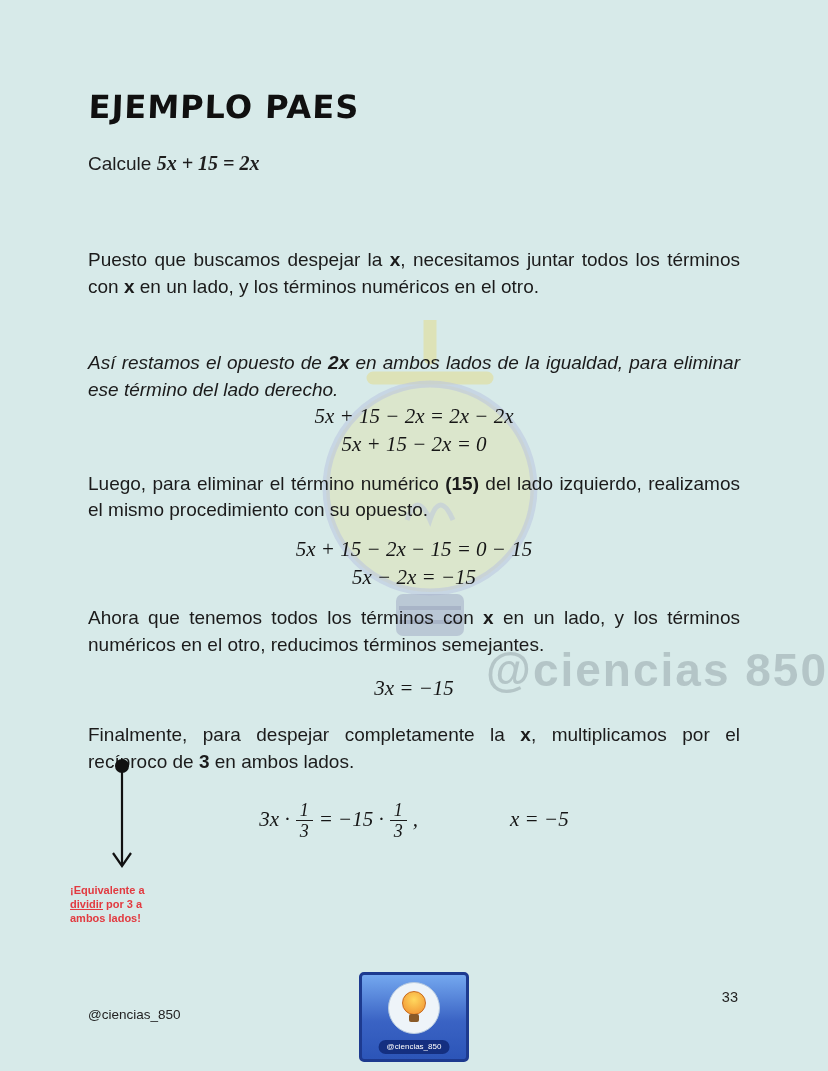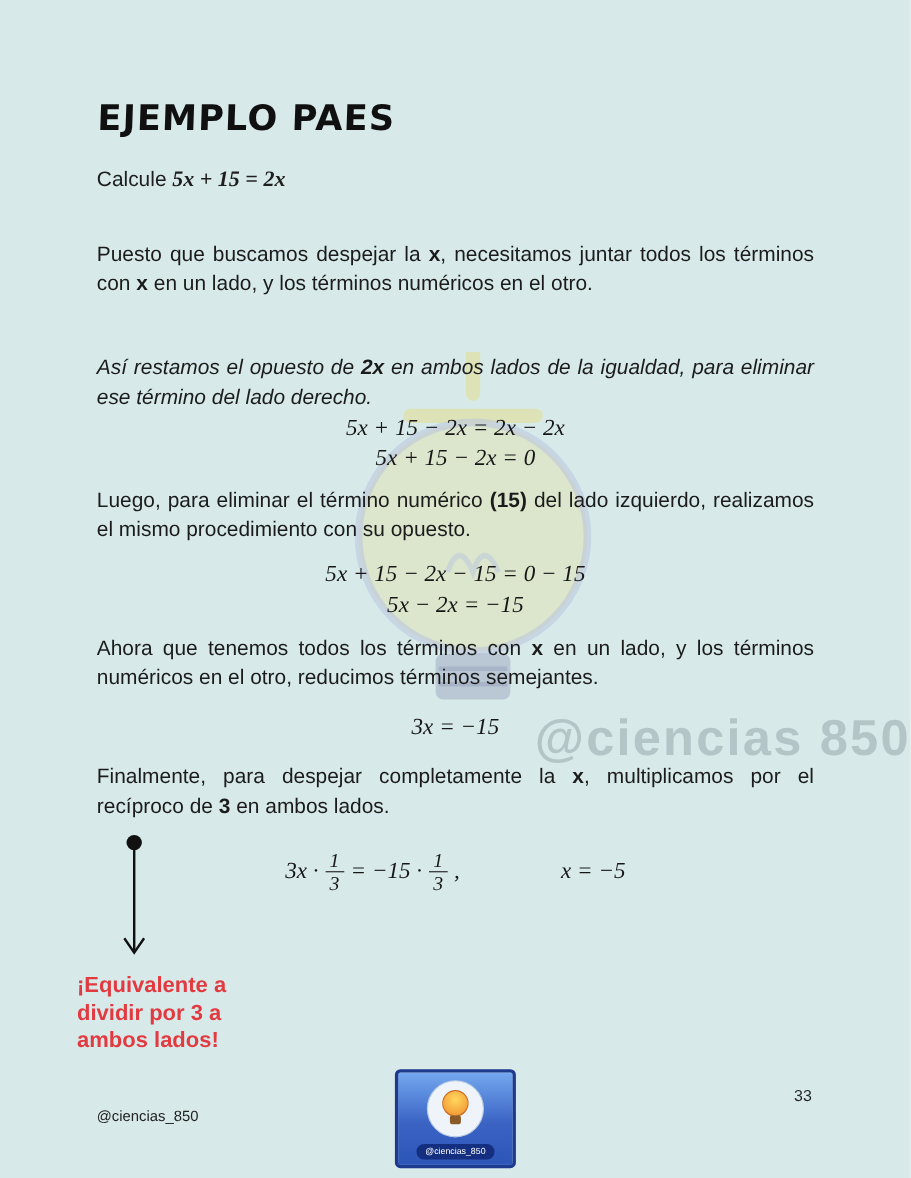--- a/index.html
+++ b/index.html
@@ -24,21 +24,21 @@
     margin:0;font-family:"DejaVu Sans",sans-serif;font-weight:700;
     font-size:32px;letter-spacing:1px;color:#101010;transform:skewX(-2deg);
     transform-origin:left bottom;
   }
   .calc-line{margin:26px 0 0 0;font-size:19px;}
   .math-inline{font-family:"Liberation Serif",serif;font-style:italic;font-size:20px;font-weight:bold;}
   .body-p{
     margin:0;font-size:19px;line-height:1.4;text-align:justify;color:#1b1b1b;
   }
   .hl{font-weight:700;}
-  .p1{margin-top:44px;}
+  .p1{margin-top:72px;}
   .p2{margin-top:50px;font-style:italic;}
   .p3{margin-top:12px;}
   .p4{margin-top:14px;}
   .p5{margin-top:20px;}
   .eq{
     font-family:"Liberation Serif",serif;font-style:italic;
     font-size:21px;color:#161616;text-align:center;line-height:1.32;
   }
   .eq1{}
   .eq2{margin-top:12px;}
@@ -48,23 +48,23 @@
     display:inline-block;vertical-align:middle;text-align:center;margin:0 6px;
   }
   .frac .num{display:block;font-size:18px;line-height:1.15;padding:0 4px;}
   .frac .den{display:block;font-size:18px;line-height:1.15;padding:0 4px;border-top:1.5px solid #1b1b1b;}
   .eq4 .result{margin-left:92px;}
   
   .arrow{position:absolute;left:108px;top:758px;z-index:3;}
   
   .note{
     position:absolute;left:70px;top:884px;width:150px;z-index:3;
-    color:#e23a40;font-size:20px;line-height:1.25;font-weight:700;
+    color:#e23a40;font-size:11px;line-height:1.25;font-weight:700;
   }
-  .note .u{}
+  .note .u{text-decoration:underline;}
   .footer-handle{position:absolute;left:88px;top:1007px;font-size:13.5px;color:#222;z-index:3;}
   .page-number{position:absolute;right:90px;top:989px;font-size:14.5px;color:#222;z-index:3;}
   
   .logo{
     position:absolute;left:50%;transform:translateX(-50%);top:972px;
     width:110px;height:90px;z-index:3;
     background:linear-gradient(180deg,#74a8ef 0%,#3a63c4 55%,#2c55b8 100%);
     border:3px solid #1d3a8f;border-radius:5px;box-sizing:border-box;
   }
   .logo-circle{

